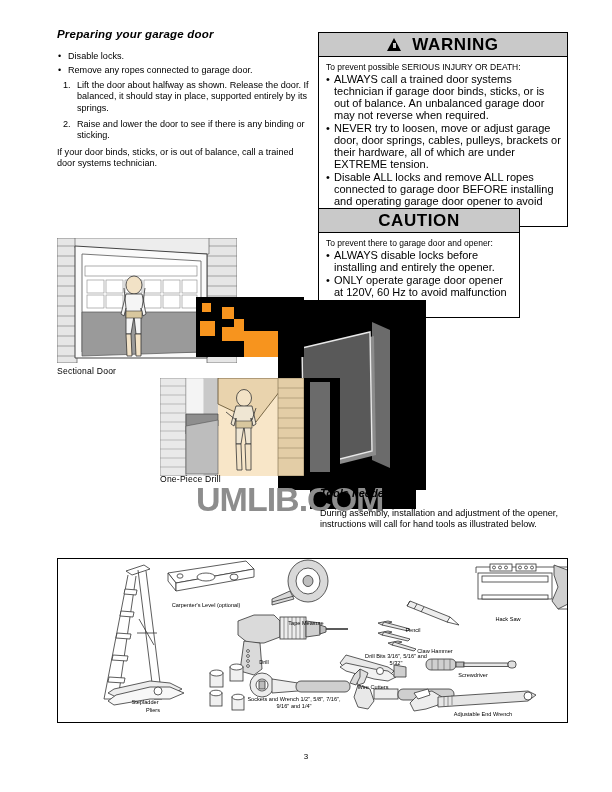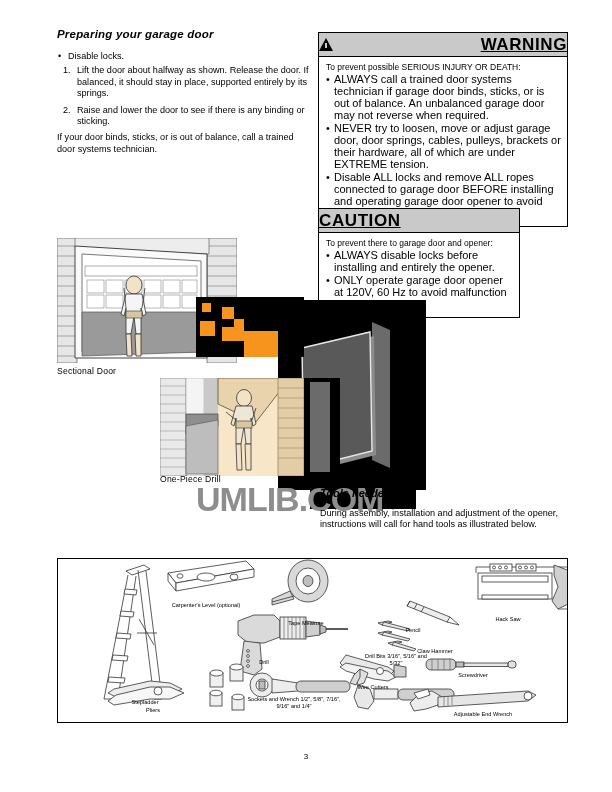--- a/index.html
+++ b/index.html
@@ -14,21 +14,21 @@
   .bul{position:relative;padding-left:11px;font-size:9.1px;line-height:11.4px;margin:0 0 3px 0;}
   .bul:before{content:"\2022";position:absolute;left:1px;top:0;}
   .bul b{font-weight:bold;}
   .num{position:relative;padding-left:20px;font-size:9.1px;line-height:11.4px;margin:0 0 5px 0;}
   .num .n{position:absolute;left:6px;top:0;}
   .trail{font-size:9.1px;line-height:11.4px;margin:4px 0 0 0;}
 
   
   .alert{position:absolute;border:1.4px solid #000;background:#fff;box-sizing:border-box;}
   .alert-hd{background:#c9c9c9;border-bottom:1.4px solid #000;text-align:center;
-            font-weight:bold;display:flex;align-items:center;justify-content:space-between;gap:11px;text-decoration:underline;}
+            font-weight:bold;display:flex;align-items:center;justify-content:center;gap:11px;}
   .alert-hd .t{font-size:17px;letter-spacing:.6px;}
   .tri{width:0;height:0;border-left:7.5px solid transparent;border-right:7.5px solid transparent;
        border-bottom:13px solid #000;position:relative;}
   .tri:after{content:"";position:absolute;left:-1.2px;top:5px;width:2.4px;height:5px;background:#c9c9c9;}
   .alert-bd{padding:5px 6px 6px 7px;}
   .alert-bd .lead{font-size:8.5px;line-height:10.4px;margin:0 0 1px 0;}
   .alert-bd .ab{position:relative;padding-left:8px;font-size:11px;line-height:12px;margin:0 0 1px 0;}
   .alert-bd .ab:before{content:"\2022";position:absolute;left:0;top:0;}
 
   #warning-box{left:318px;top:32px;width:250px;}
@@ -61,20 +61,23 @@
 </style>
 </head>
 <body>
 
 <div class="abs" id="left-col">
   <h1 id="page-title">Preparing your garage door</h1>
 
 
   <p class="bul">
     <span>Disable locks.</span>
+  </p>
+  <p class="bul">
+    <span>Remove any ropes connected to garage door.</span>
   </p>
 
   <p class="num">
     <span class="n">1.</span>
     <span>Lift the door about halfway as shown. Release the door. If balanced, it should stay in place, supported entirely by its springs.</span>
   </p>
   <p class="num">
     <span class="n">2.</span>
     <span>Raise and lower the door to see if there is any binding or sticking.</span>
   </p>

